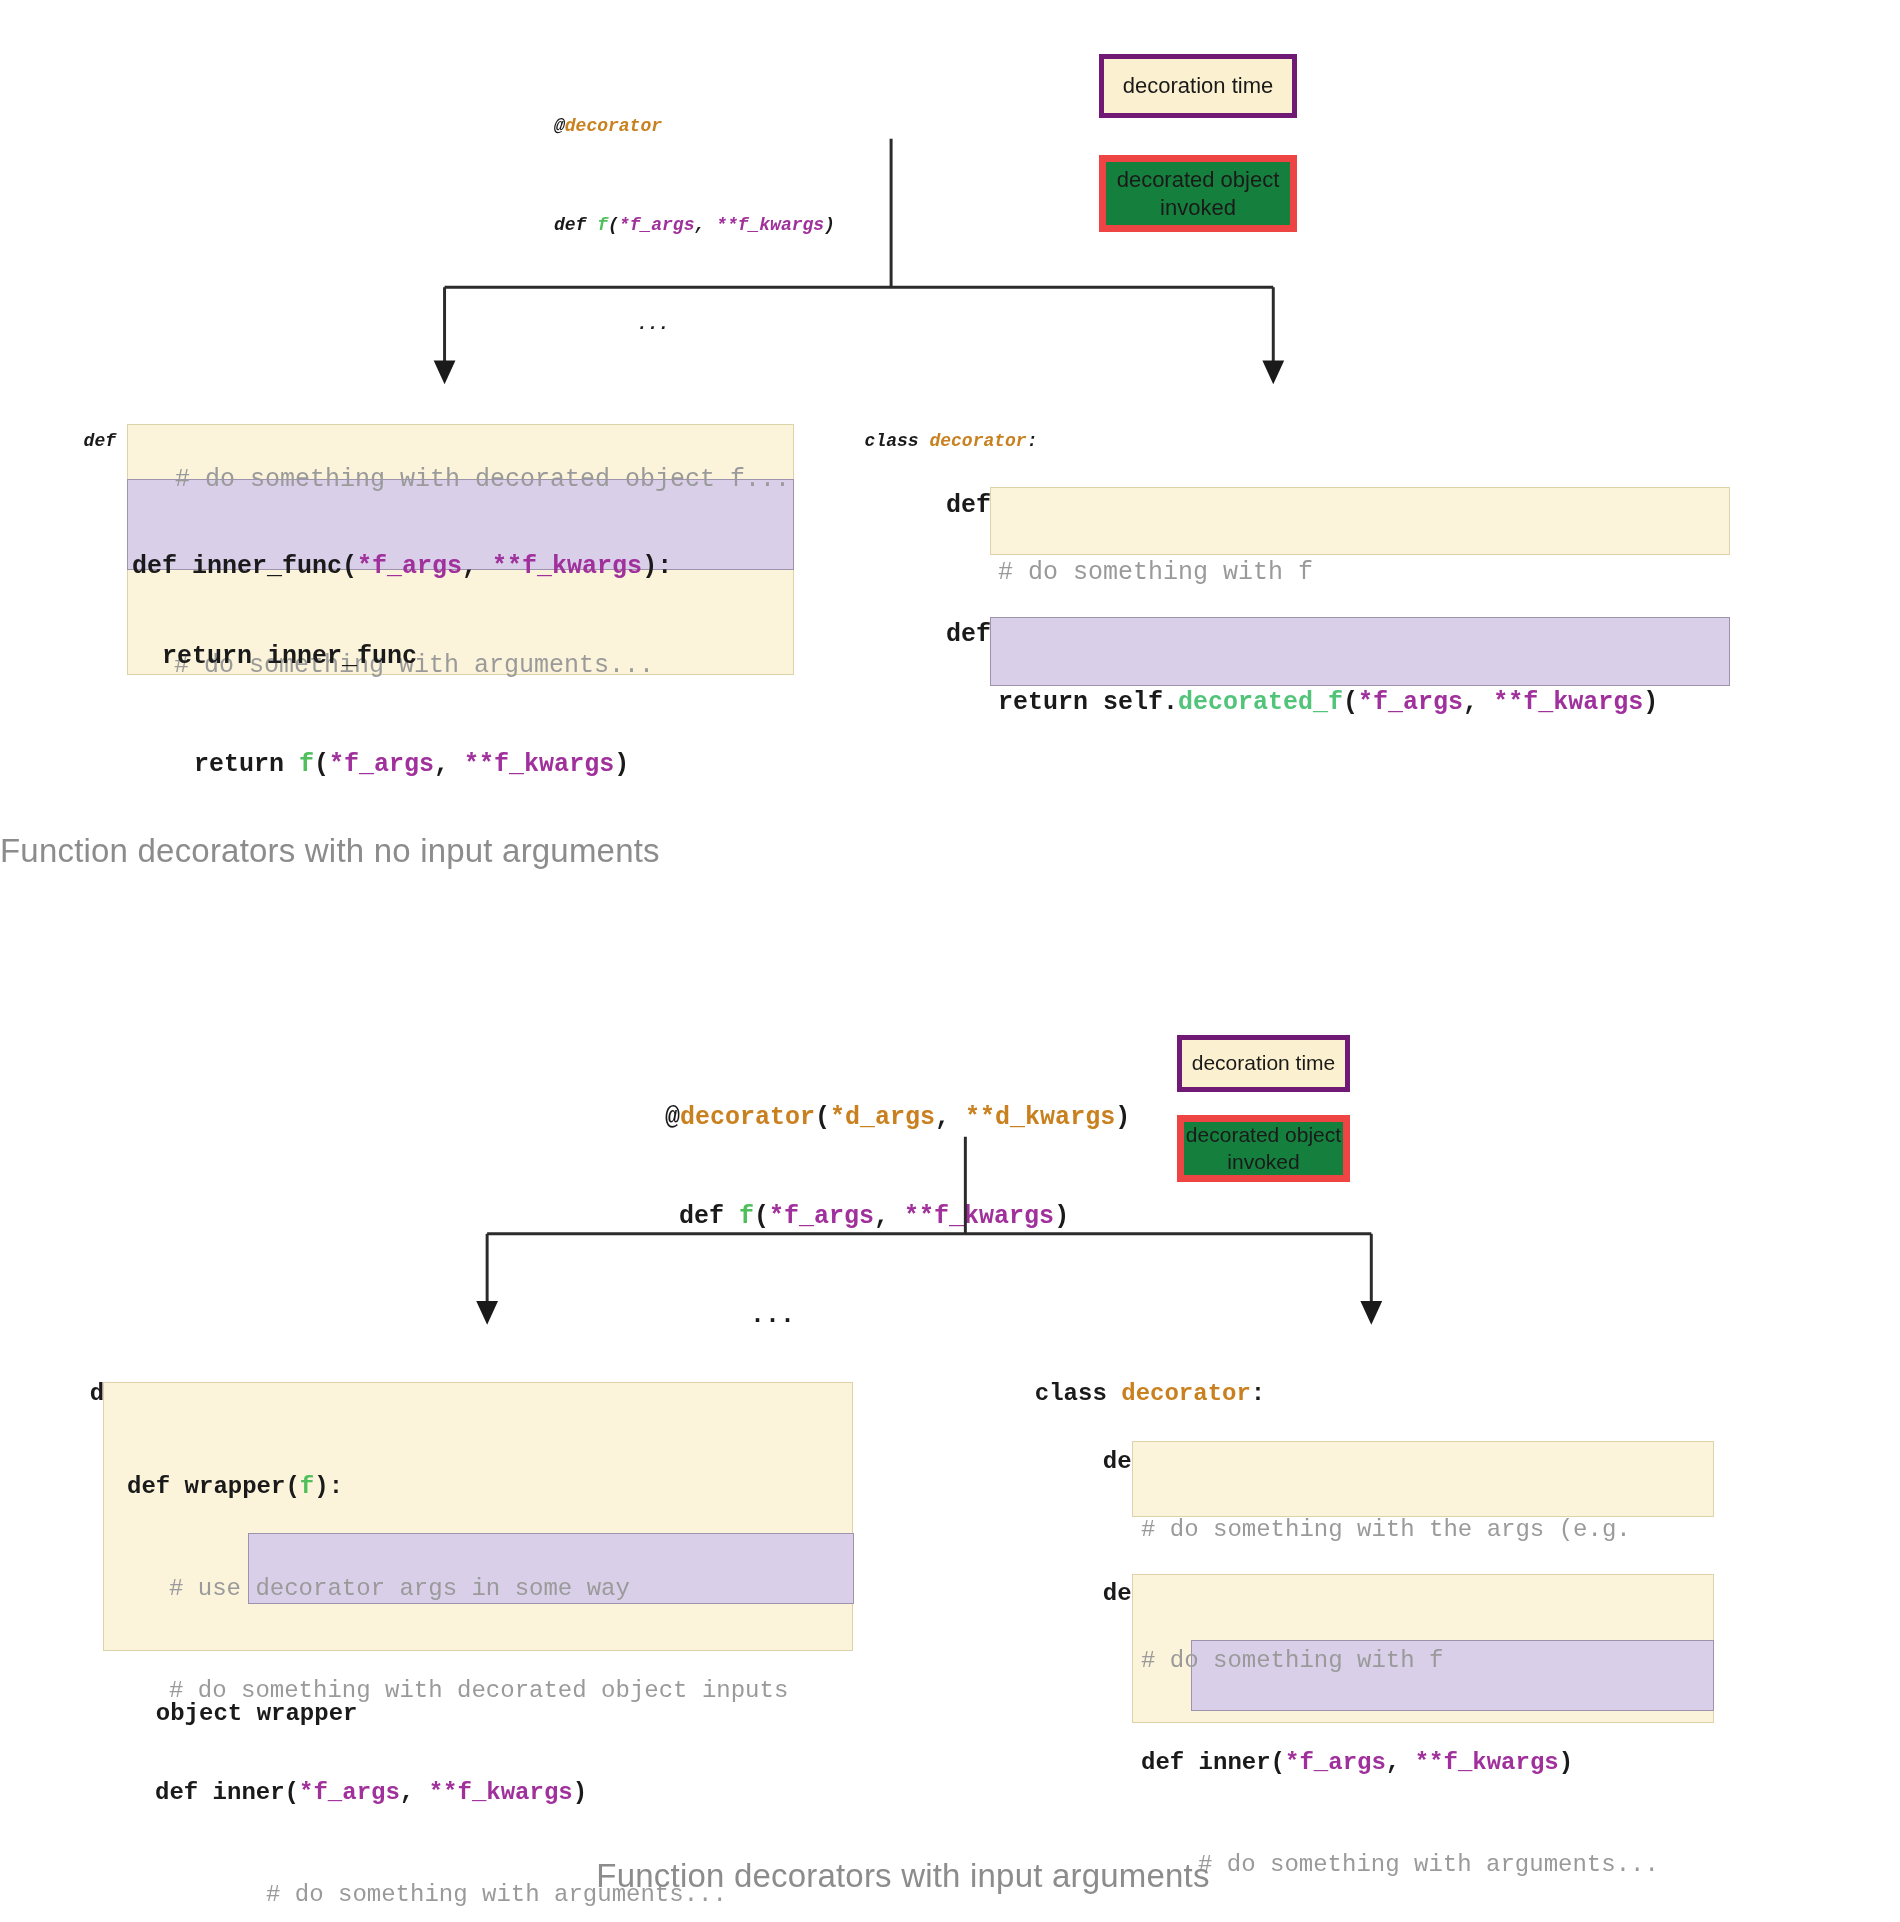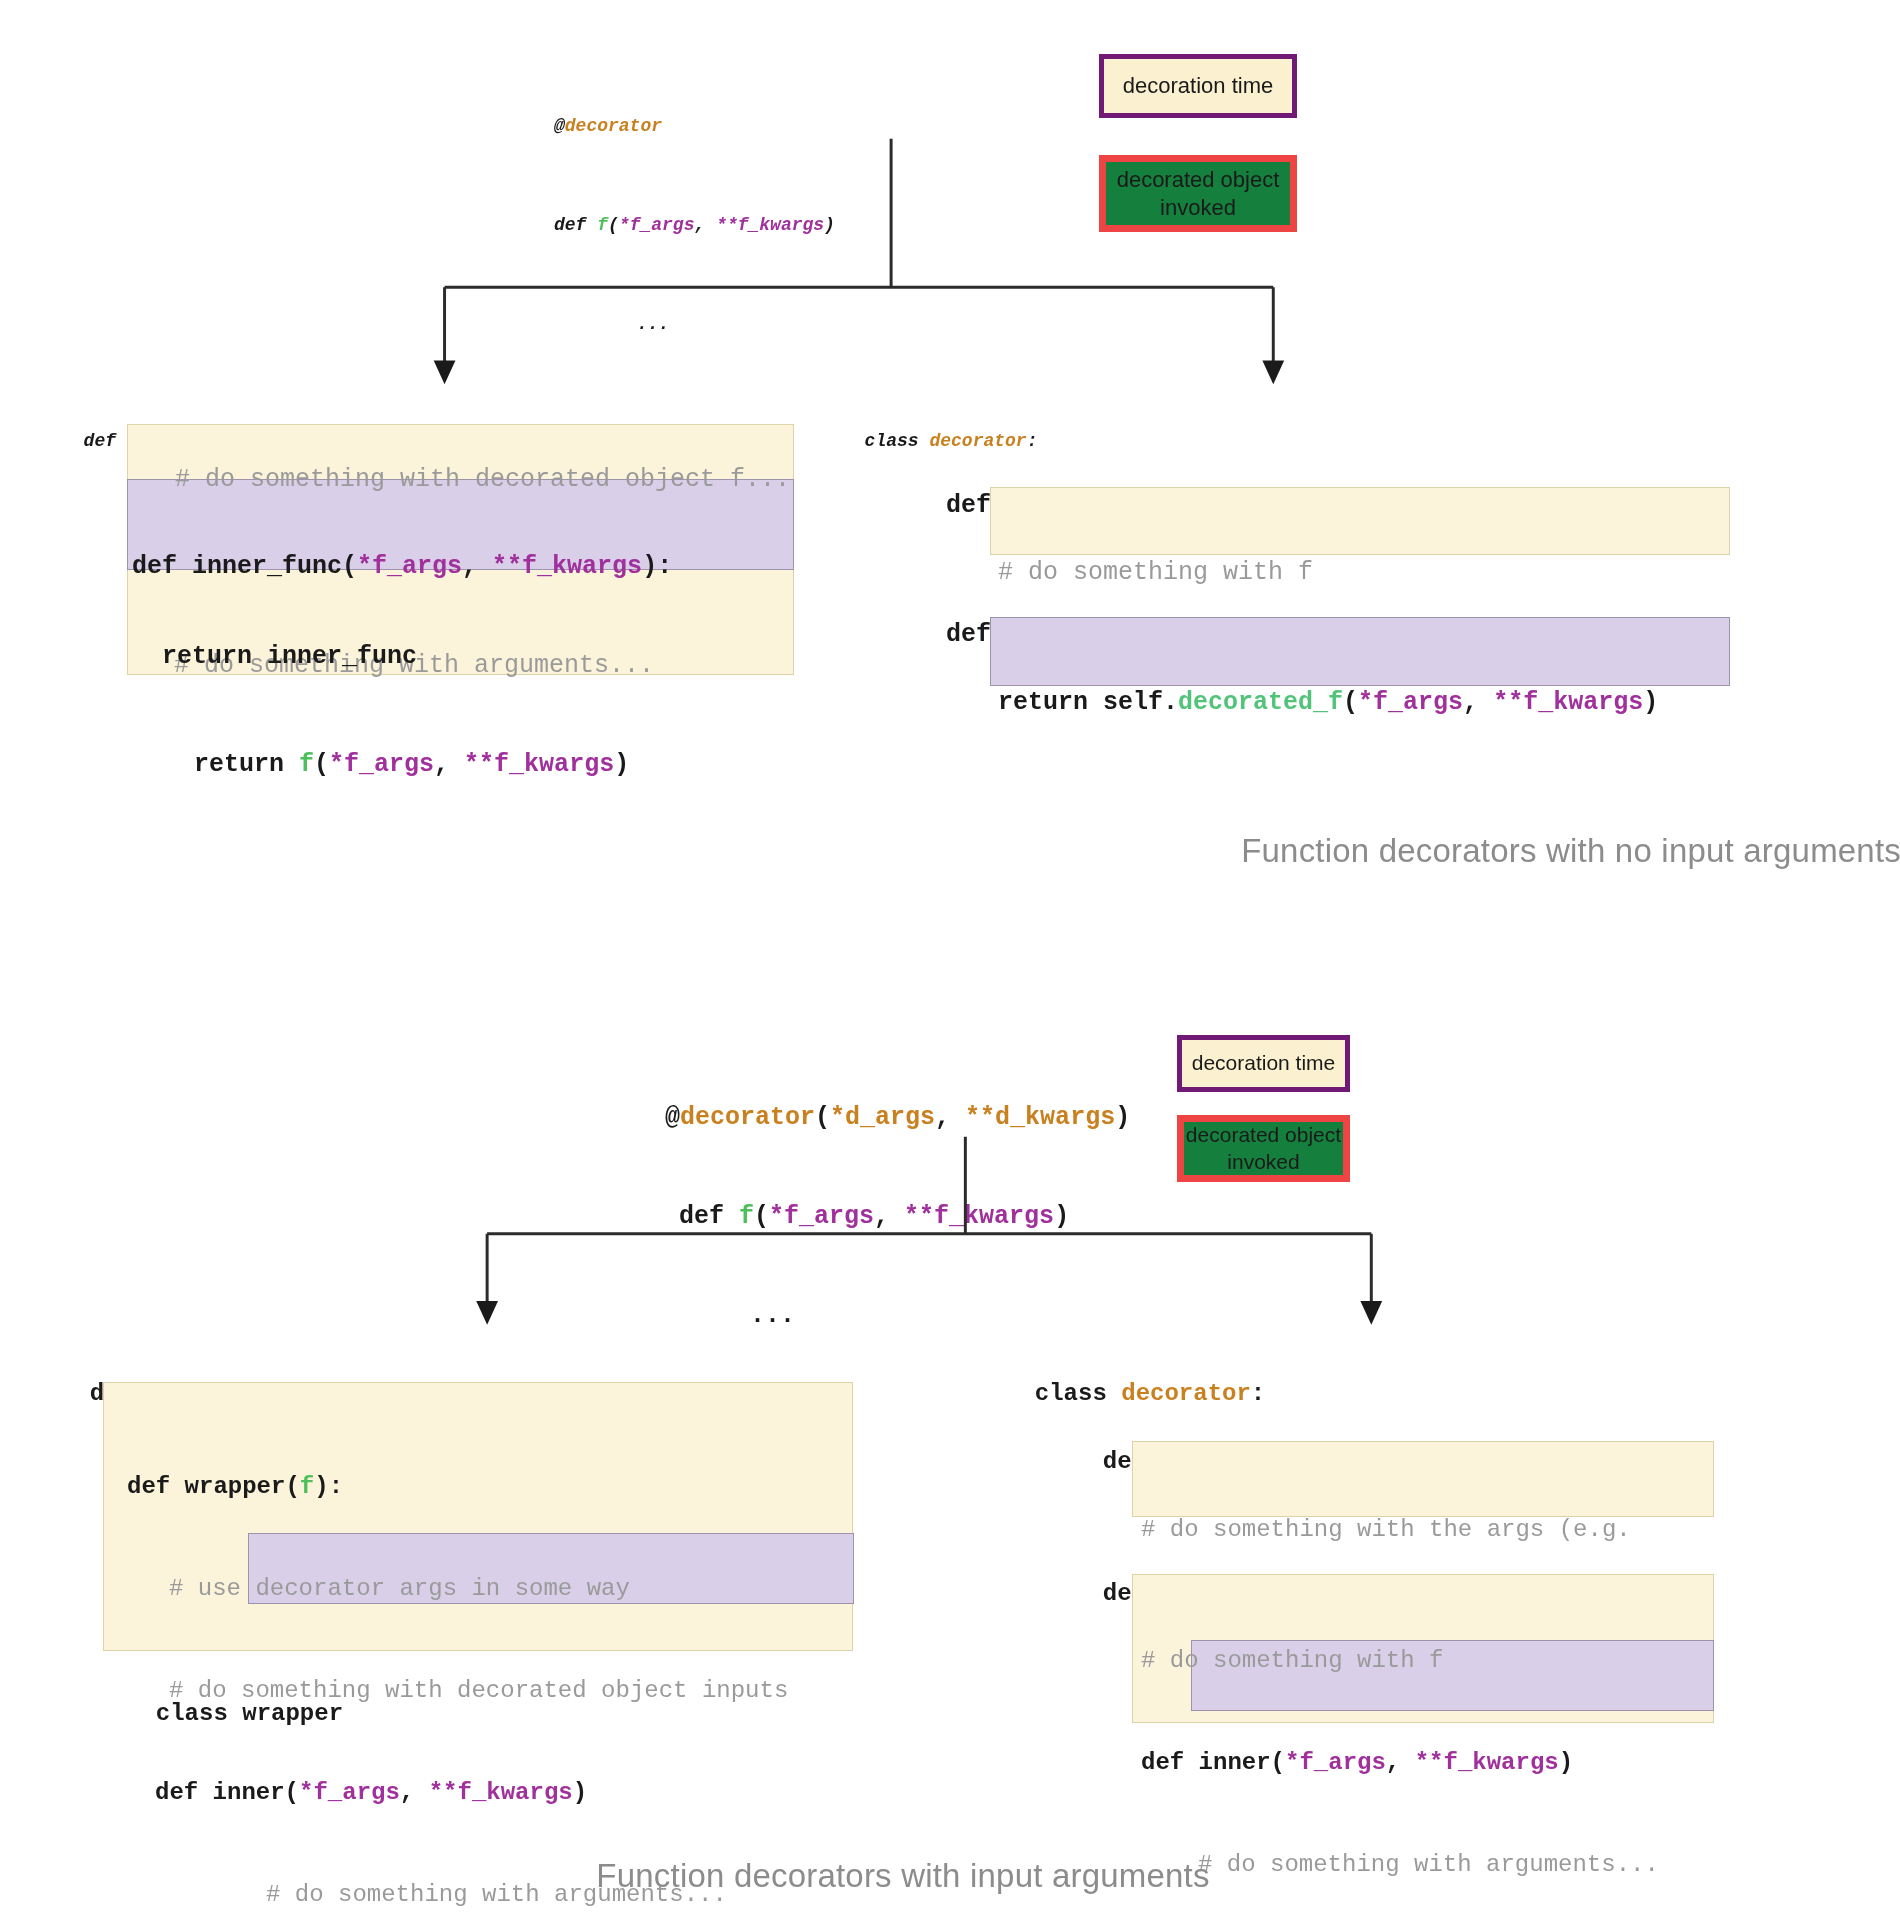--- a/index.html
+++ b/index.html
@@ -112,21 +112,21 @@
 
 <div class="abs code c25" style="left:916px;top:585px;">
   <span class="kw">def __call__(self, </span><span class="arg-p">*f_args</span><span class="plain">, </span><span class="arg-p">**f_kwargs</span><span class="plain">)</span>
 </div>
 
 <div class="abs hl-lav" style="left:990px;top:617px;width:738px;height:67px;"></div>
 <div class="abs code c25" style="left:998px;top:620px;">
   <div><span class="kw">return self.</span><span class="attr-g">decorated_f</span><span class="plain">(</span><span class="arg-p">*f_args</span><span class="plain">, </span><span class="arg-p">**f_kwargs</span><span class="plain">)</span></div>
 </div>
 
-<div class="abs caption" style="left:0;top:832px;width:1901px;text-align:right;">Function decorators with no input arguments</div>
+<div class="abs caption" style="left:0;top:832px;width:1901px;text-align:left;">Function decorators with no input arguments</div>
 
 <div class="abs code c25" style="left:665px;top:1035px;">
   <div><span class="kw">@</span><span class="name-o">decorator</span><span class="plain">(</span><span class="arg-o">*d_args</span><span class="plain">, </span><span class="arg-o">**d_kwargs</span><span class="plain">)</span></div>
   <div style="padding-left:14px;"><span class="kw">def </span><span class="f-green">f</span><span class="plain">(</span><span class="arg-p">*f_args</span><span class="plain">, </span><span class="arg-p">**f_kwargs</span><span class="plain">)</span></div>
   <div class="plain" style="padding-left:85px;">...</div>
 </div>
 
 <div class="abs chip chip-cream" style="left:1177px;top:1035px;width:173px;height:57px;font-size:21px;">
   <span>decoration time</span>
 </div>
@@ -156,21 +156,21 @@
   <div><span class="kw">def wrapper(</span><span class="f-green">f</span><span class="plain">):</span></div>
   <div style="padding-left:42px;"><span class="cmt"># use decorator args in some way</span></div>
   <div style="padding-left:42px;"><span class="cmt"># do something with decorated object inputs</span></div>
   <div style="padding-left:28px;"><span class="kw">def inner(</span><span class="arg-p">*f_args</span><span class="plain">, </span><span class="arg-p">**f_kwargs</span><span class="plain">)</span></div>
   <div style="padding-left:139px;"><span class="cmt"># do something with arguments...</span></div>
   
   
 </div>
 
 <div class="abs code c24" style="left:127px;top:1663px;">
-  <span class="kw">class wrapper</span>
+  <span class="kw">object wrapper</span>
 </div>
 
 <div class="abs code c24" style="left:1006px;top:1343px;">
   <span class="kw">class </span><span class="name-o">decorator</span><span class="plain">:</span>
 </div>
 
 <div class="abs code c24" style="left:1074px;top:1411px;">
   <span class="kw">def __init__(self, </span><span class="arg-o">*d_args</span><span class="plain">, </span><span class="arg-o">**d_kwargs</span><span class="plain">):</span>
 </div>
 

